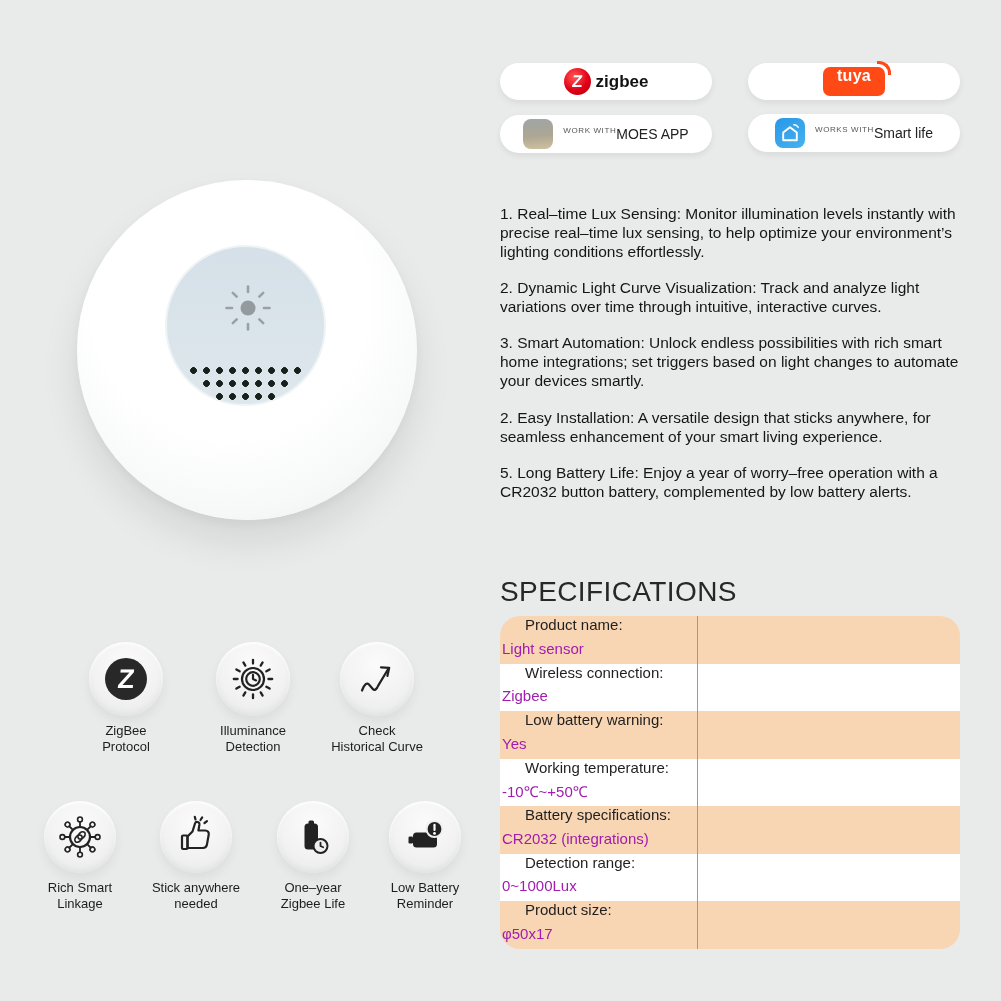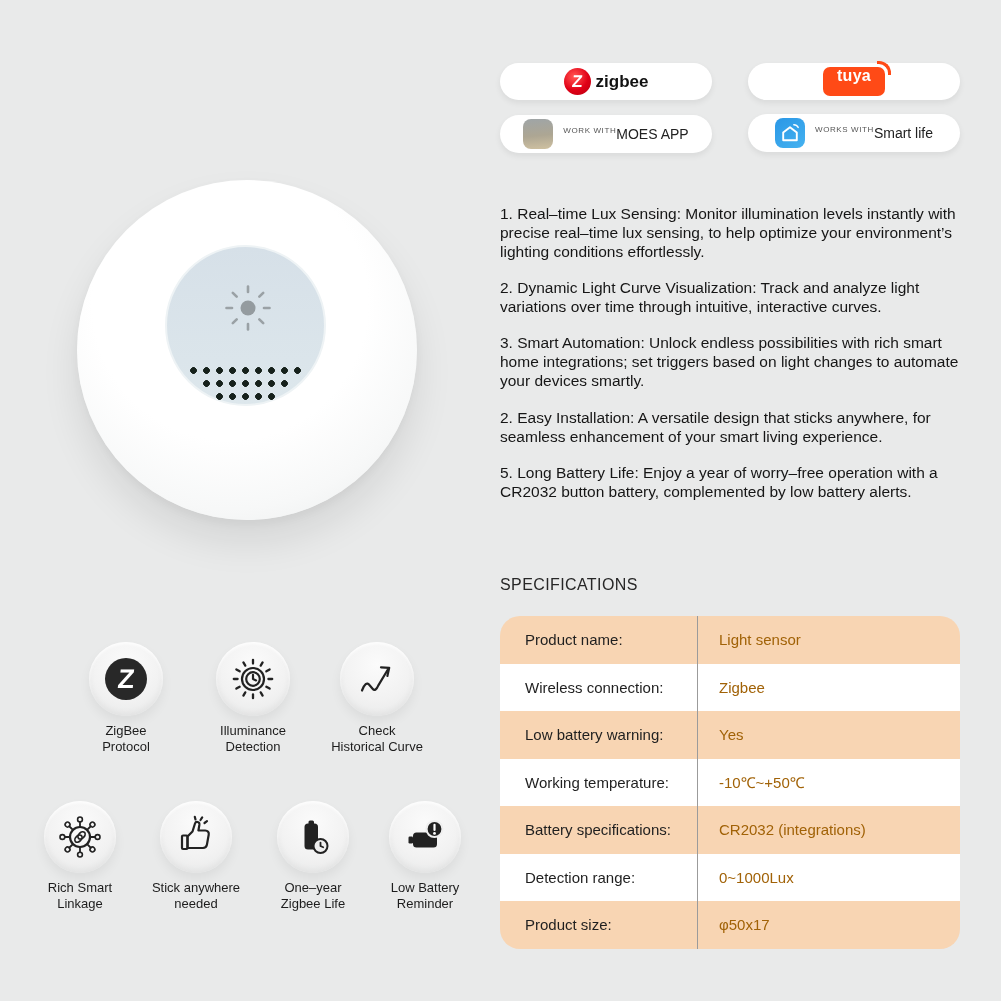--- a/index.html
+++ b/index.html
@@ -65,32 +65,32 @@
     background-image:radial-gradient(circle at center,#16211b 3.1px,transparent 3.5px);
     background-size:13px 13px;background-position:center;
   }
   .dot-row.r1{width:117px;}
   .dot-row.r2{width:91px;}
   .dot-row.r3{width:65px;}
   
   .feature-text{position:absolute;left:500px;top:204px;width:468px;}
   .feature-text p{margin:0 0 17px 0;font-size:15.5px;line-height:1.23;color:#161616;}
   
-  .spec-title{position:absolute;left:500px;top:576px;font-size:16px;font-weight:500;color:#272727;letter-spacing:0.4px;}
+  .spec-title{position:absolute;left:500px;top:576px;font-size:28px;font-weight:500;color:#272727;letter-spacing:0.4px;}
   .spec-table{
     position:absolute;left:500px;top:616px;width:460px;border-radius:20px;overflow:hidden;
   }
   .spec-divider{position:absolute;left:197px;top:0;bottom:0;width:1px;background:#9b9b9b;z-index:3;}
-  .spec-row{display:flex;height:47.5px;background:#fff;}
+  .spec-row{display:flex;height:47.5px;background:#fff;flex-direction:column;}
   .spec-row.peach{background:#f8d5b3;}
   .spec-label{
     width:197px;box-sizing:border-box;padding-left:25px;display:flex;align-items:center;
     font-size:15px;color:#1f1f1f;
   }
-  .spec-value{flex:1;padding-left:22px;display:flex;align-items:center;font-size:15px;color:#a16207;border-radius:17px;}
+  .spec-value{flex:1;padding-left:2px;display:flex;align-items:center;font-size:15px;color:#a21caf;border-radius:17px;}
   
   .fi{position:absolute;text-align:center;}
   .fi-circle{
     margin:0 auto;border-radius:50%;
     background:radial-gradient(circle at 50% 30%,#fbfbfb 0%,#f2f2f2 55%,#e6e7e7 100%);
     box-shadow:0 6px 12px rgba(0,0,0,0.06), inset 0 2px 3px rgba(255,255,255,0.9), inset 0 -3px 6px rgba(0,0,0,0.045);
     display:flex;align-items:center;justify-content:center;
   }
   .row1 .fi-circle{width:74px;height:74px;}
   .row2 .fi-circle{width:72px;height:72px;}

